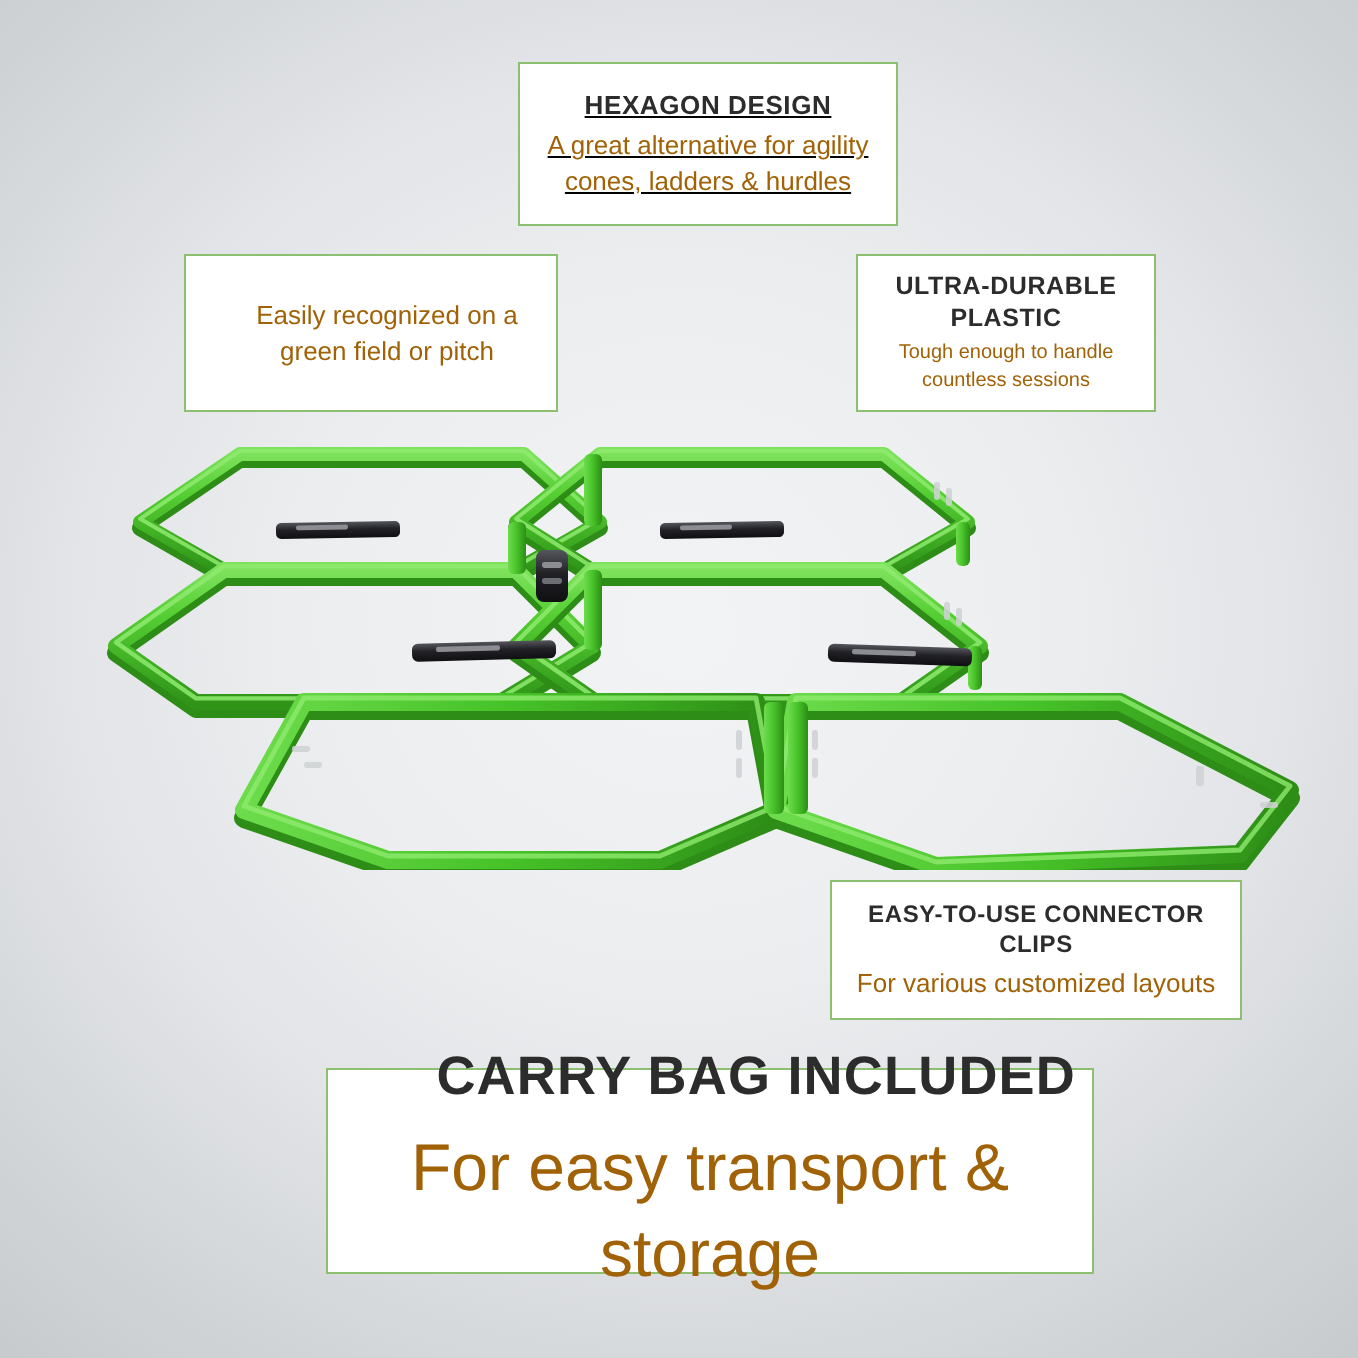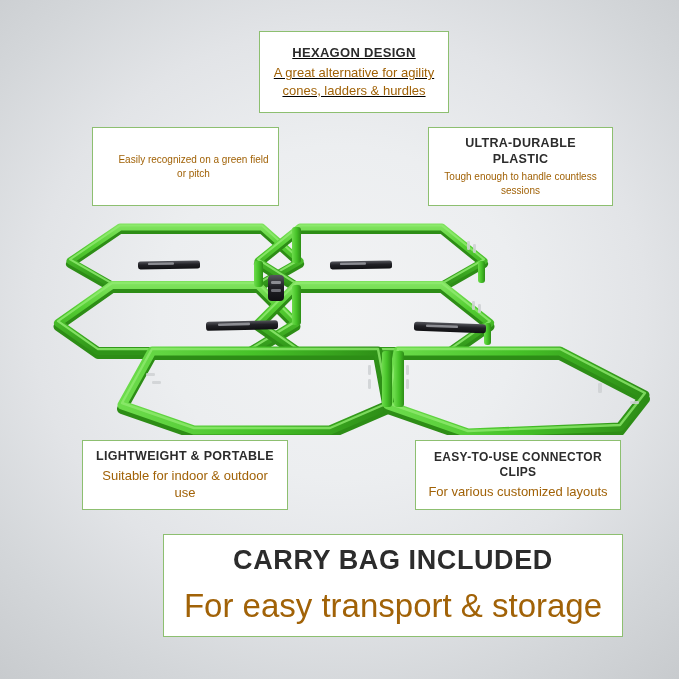--- a/index.html
+++ b/index.html
@@ -53,35 +53,35 @@
     font-weight: 400;
   }
 
   
   #box-hexagon        { left: 259px; top: 31px;  width: 190px; height: 82px; text-decoration: underline; }
   #box-hexagon .c-title { font-size: 13px; }
   #box-hexagon .c-sub   { font-size: 13px; }
 
   #box-neon           { left: 92px;  top: 127px; width: 187px; height: 79px; }
   #box-neon .c-title  { font-size: 12.5px; }
-  #box-neon .c-sub    { font-size: 10px; margin-left: 16px; }
-
-  #box-plastic        { left: 428px; top: 127px; width: 185px; height: 79px; }
+  #box-neon .c-sub    { font-size: 13px; margin-left: 16px; }
+
+  #box-plastic        { left: 428px; top: 127px; width: 150px; height: 79px; }
   #box-plastic .c-title { font-size: 12.5px; }
   #box-plastic .c-sub   { font-size: 10px; }
 
   #box-lightweight    { left: 82px;  top: 440px; width: 206px; height: 70px; }
   #box-lightweight .c-title { font-size: 12.5px; }
   #box-lightweight .c-sub   { font-size: 13px; }
 
   #box-clips          { left: 415px; top: 440px; width: 206px; height: 70px; }
   #box-clips .c-title { font-size: 12px; }
   #box-clips .c-sub   { font-size: 13px; }
 
-  #box-carrybag       { left: 163px; top: 534px; width: 460px; height: 103px; }
+  #box-carrybag       { left: 163px; top: 534px; width: 384px; height: 103px; align-items: flex-end; }
   #box-carrybag .c-title { font-size: 27px; letter-spacing: 0.6px; margin-bottom: 6px; }
   #box-carrybag .c-sub   { font-size: 33px; }
 
   
   #product {
     position: absolute;
     left: 0;
     top: 205px;
     width: 679px;
     height: 230px;
@@ -210,24 +210,20 @@
 
   <div class="callout" id="box-neon">
     <div class="c-sub">Easily recognized on a green field or pitch</div>
   </div>
 
   <div class="callout" id="box-plastic">
     <div class="c-title">ULTRA-DURABLE PLASTIC</div>
     <div class="c-sub">Tough enough to handle countless sessions</div>
   </div>
 
-  <div class="callout" id="box-lightweight">
-    <div class="c-title">LIGHTWEIGHT &amp; PORTABLE</div>
-    <div class="c-sub">Suitable for indoor &amp; outdoor use</div>
-  </div>
 
   <div class="callout" id="box-clips">
     <div class="c-title">EASY-TO-USE CONNECTOR CLIPS</div>
     <div class="c-sub">For various customized layouts</div>
   </div>
 
   <div class="callout" id="box-carrybag">
     <div class="c-title">CARRY BAG INCLUDED</div>
     <div class="c-sub">For easy transport &amp; storage</div>
   </div>

